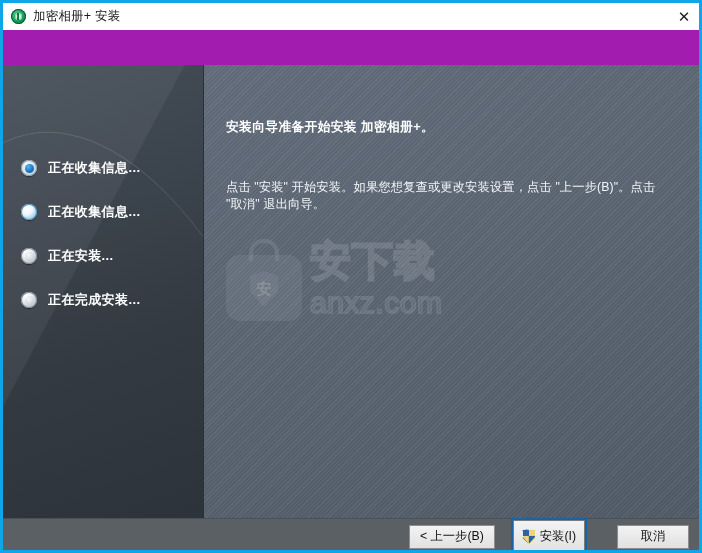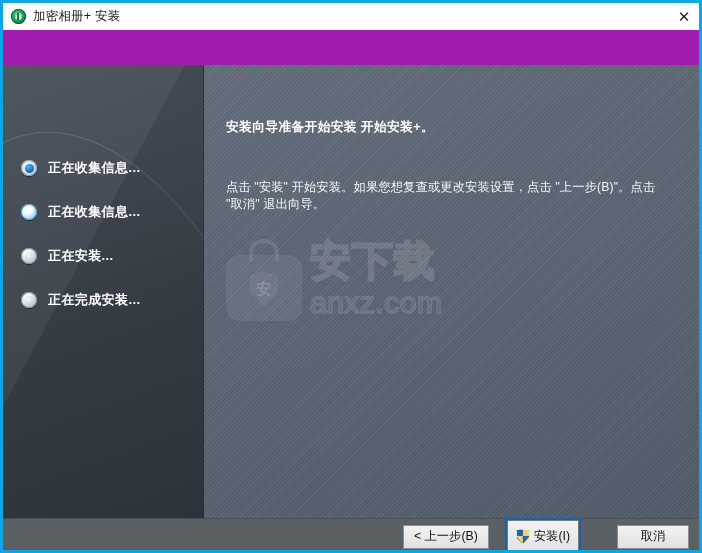--- a/index.html
+++ b/index.html
@@ -336,21 +336,21 @@
     justify-content: center;
     padding: 0 10px;
     cursor: default;
     white-space: nowrap;
   }
   .btn.prev { margin-right: 6px; }
   .btn.install {
     outline: 2px solid #1663a8;
     outline-offset: 0px;
     border: 1px solid #7a7a7a;
-    margin-right: 26px;
+    margin-right: 20px;
     padding: 16px 8px;
   }
   .btn.cancel { min-width: 72px; }
   .uac-shield {
     width: 14px;
     height: 15px;
     flex: 0 0 auto;
     margin-right: 4px;
     position: relative;
   }
@@ -446,21 +446,21 @@
 
         <div class="step">
           <span class="bullet pending"></span>
           <span class="step-label">正在完成安装...</span>
         </div>
 
       </div>
     </div>
 
     <div class="main">
-      <div class="main-heading">安装向导准备开始安装 开始安装+。</div>
+      <div class="main-heading">安装向导准备开始安装 加密相册+。</div>
       <div class="main-body">点击 "安装" 开始安装。如果您想复查或更改安装设置，点击 "上一步(B)"。点击 "取消" 退出向导。</div>
 
       <div class="watermark">
         <div class="wm-bag">
           <div class="handle"></div>
           <div class="body"></div>
           <div class="shield">安</div>
         </div>
         <div class="wm-words">
           <div class="wm-cn">安下载</div>

